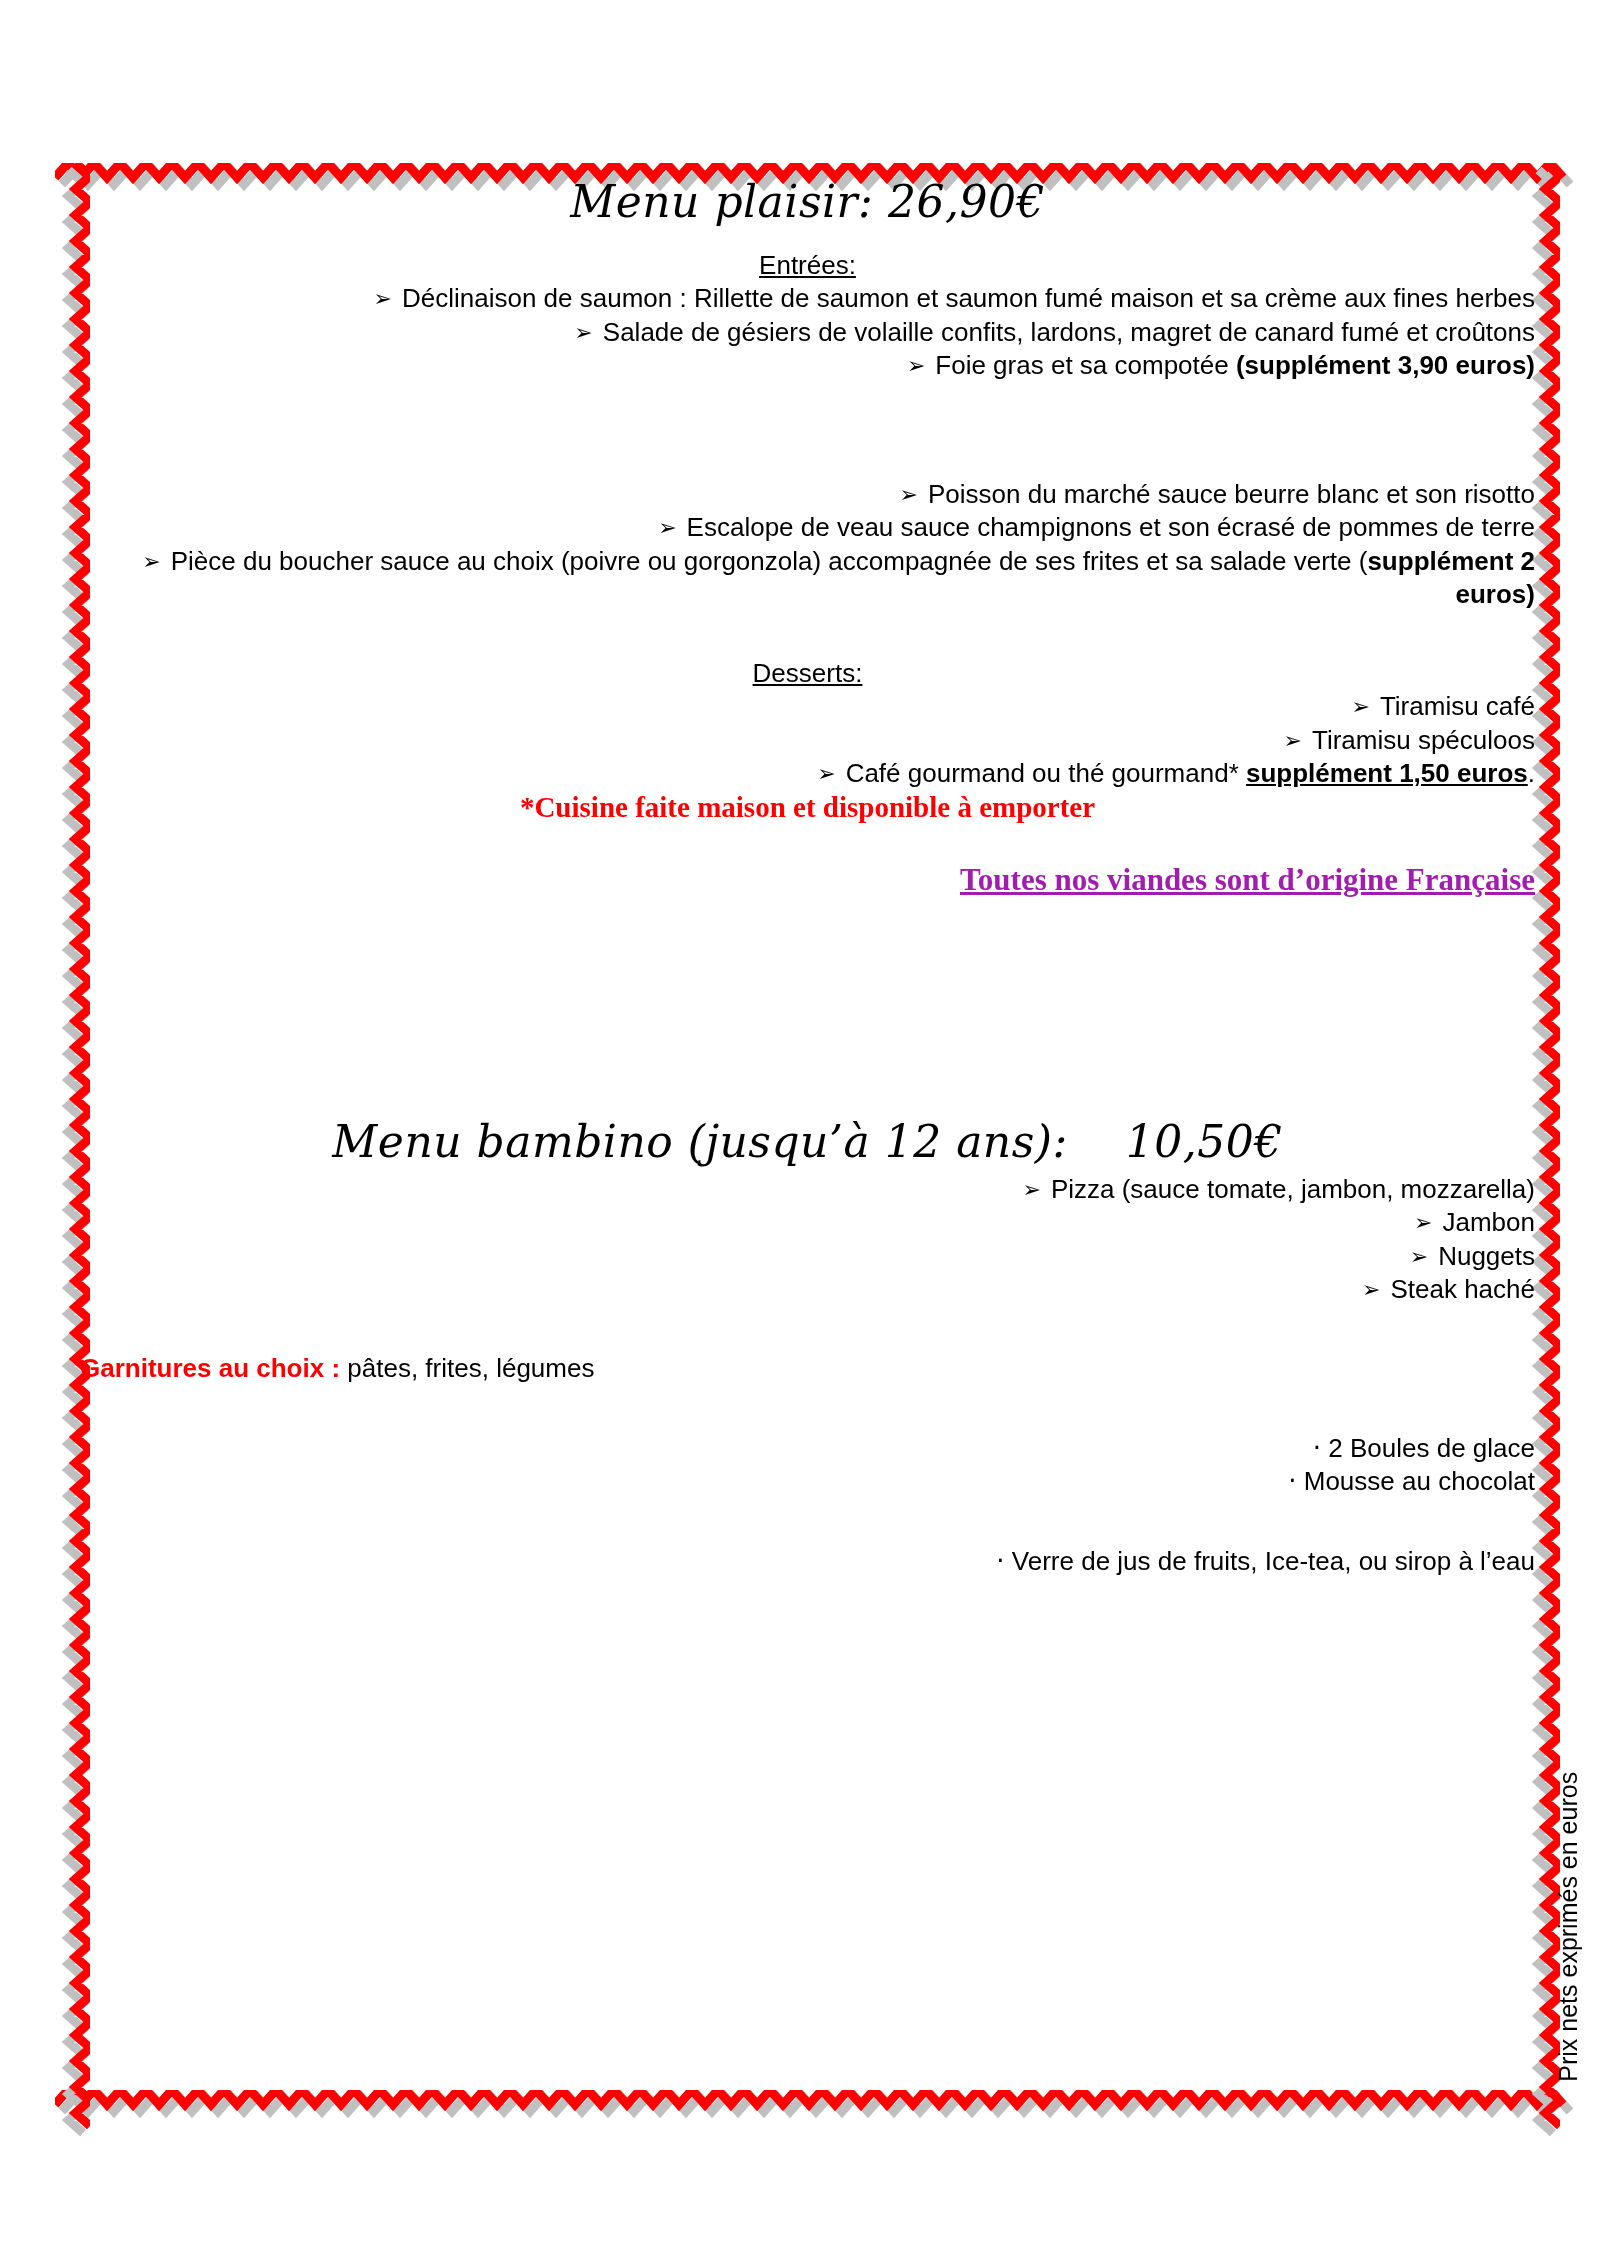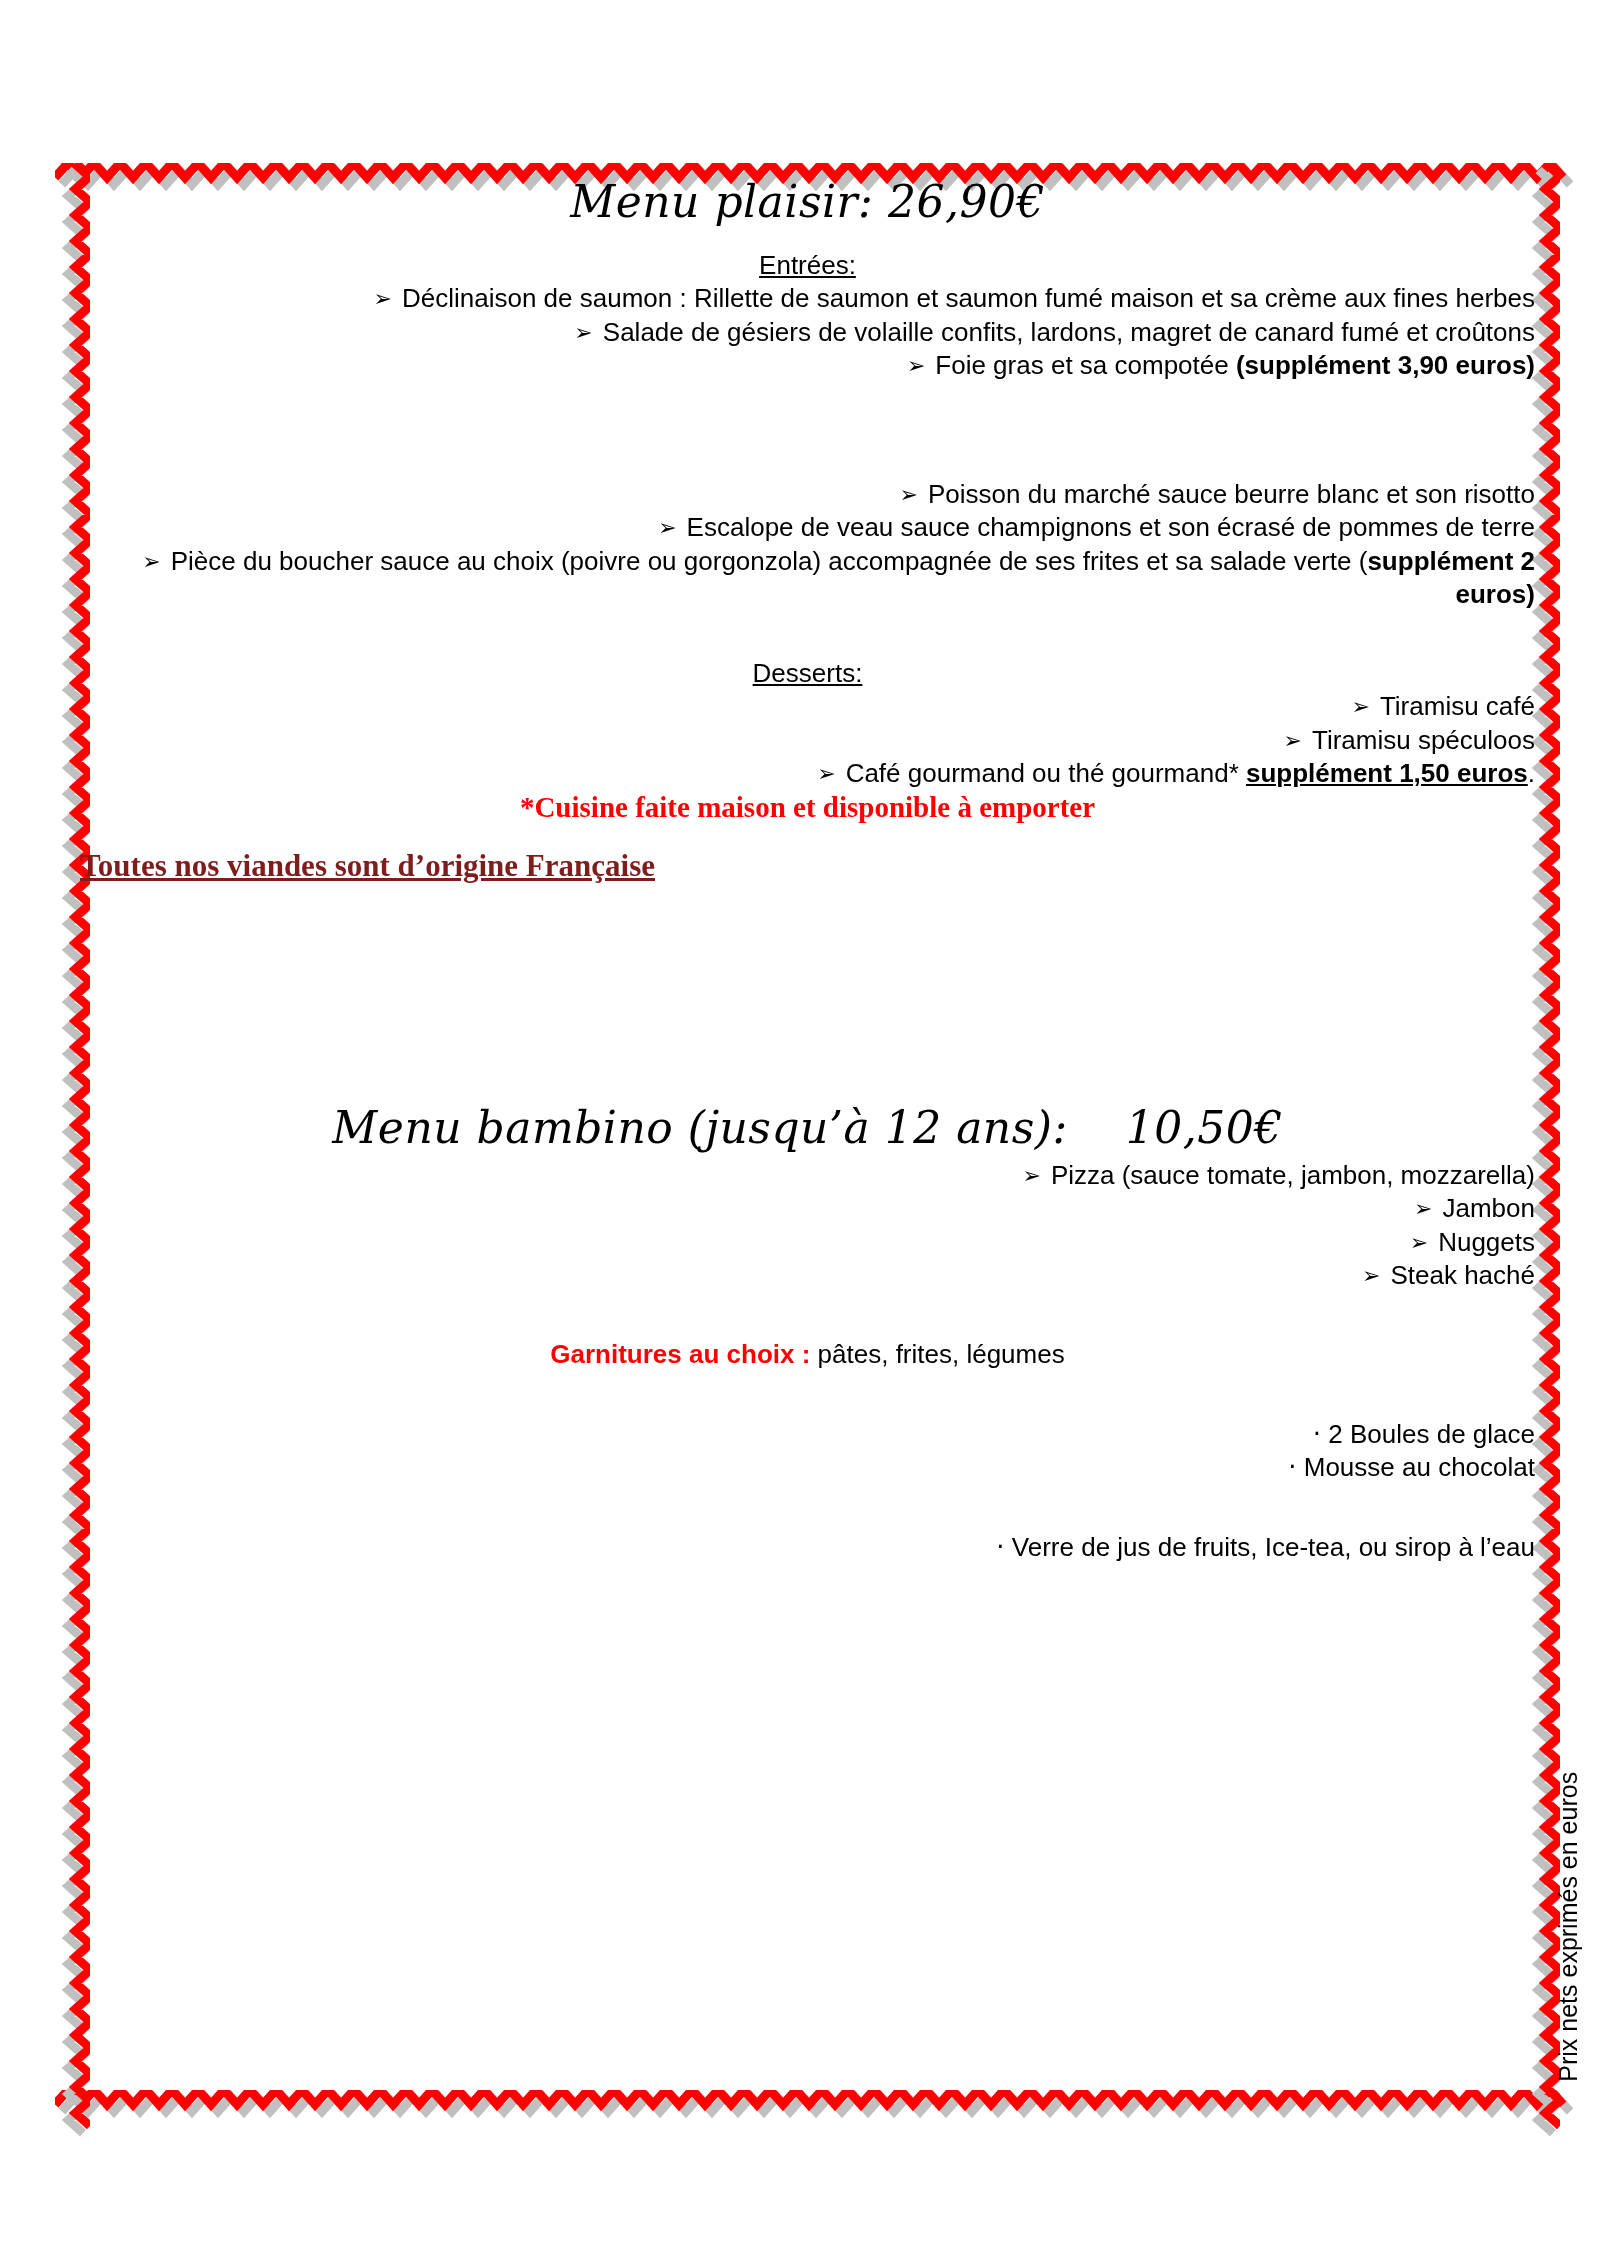--- a/index.html
+++ b/index.html
@@ -80,38 +80,38 @@
     font-weight: bold;
     color: #ff0000;
     font-size: 29px;
     text-align: center;
     padding-left: 0px;
     line-height: 1.2;
   }
   .red-banner {
     font-family: "Liberation Serif", "DejaVu Serif", serif;
     font-weight: bold;
-    color: #7f1d1d;
+    color: #a21caf;
     font-size: 31px;
-    text-align: left;
+    text-align: right;
     text-decoration: underline;
     line-height: 1.2;
+    margin-top: 14px;
   }
 
   .title-plaisir {
     font-size: 44px;
     letter-spacing: 0.5px;
   }
   .title-bambino {
     font-size: 44px;
     letter-spacing: 0.5px;
   }
 
   .garnitures {
-    text-align: center;
     font-size: 26px;
     line-height: 1.3;
   }
   .garnitures .g-red {
     color: #ff0000;
     font-weight: bold;
   }
 
   .dot {
     font-family: "DejaVu Sans", sans-serif;

